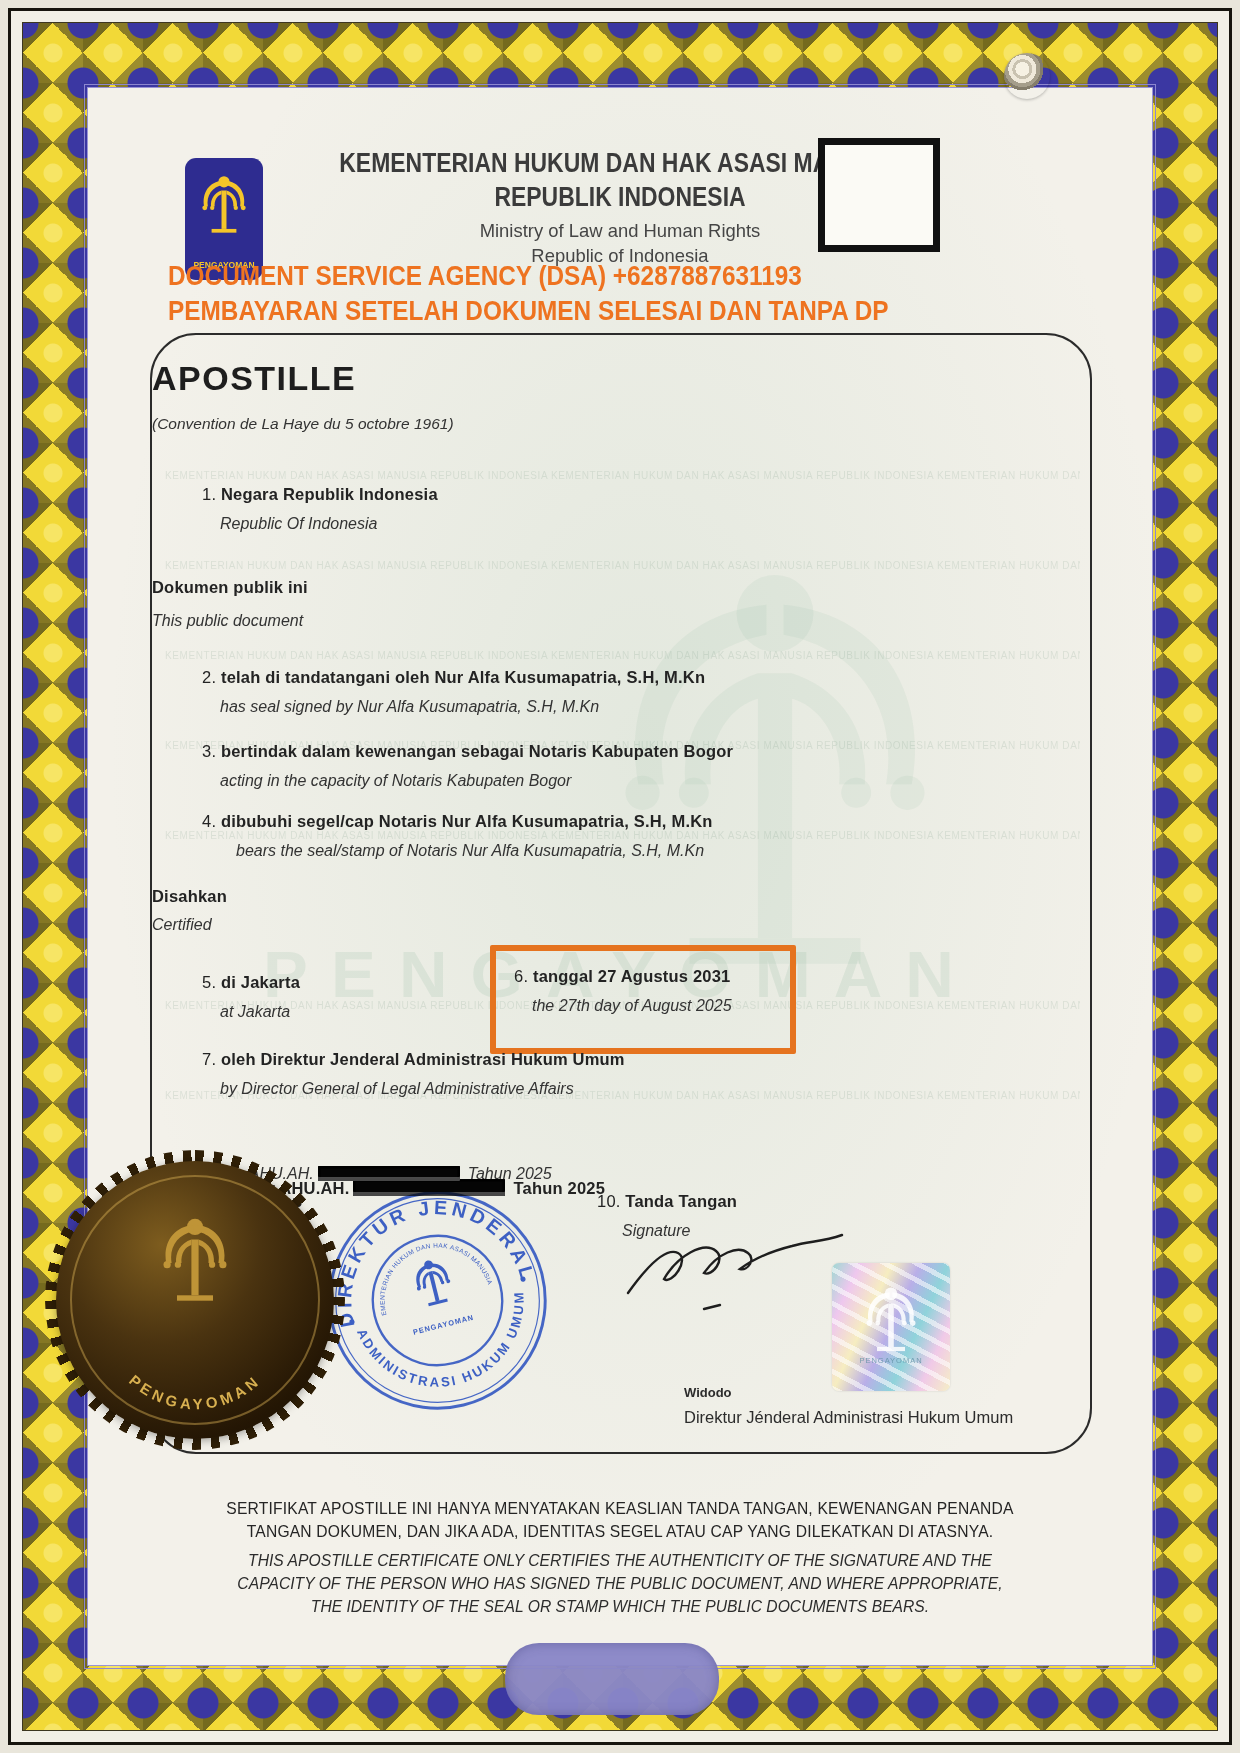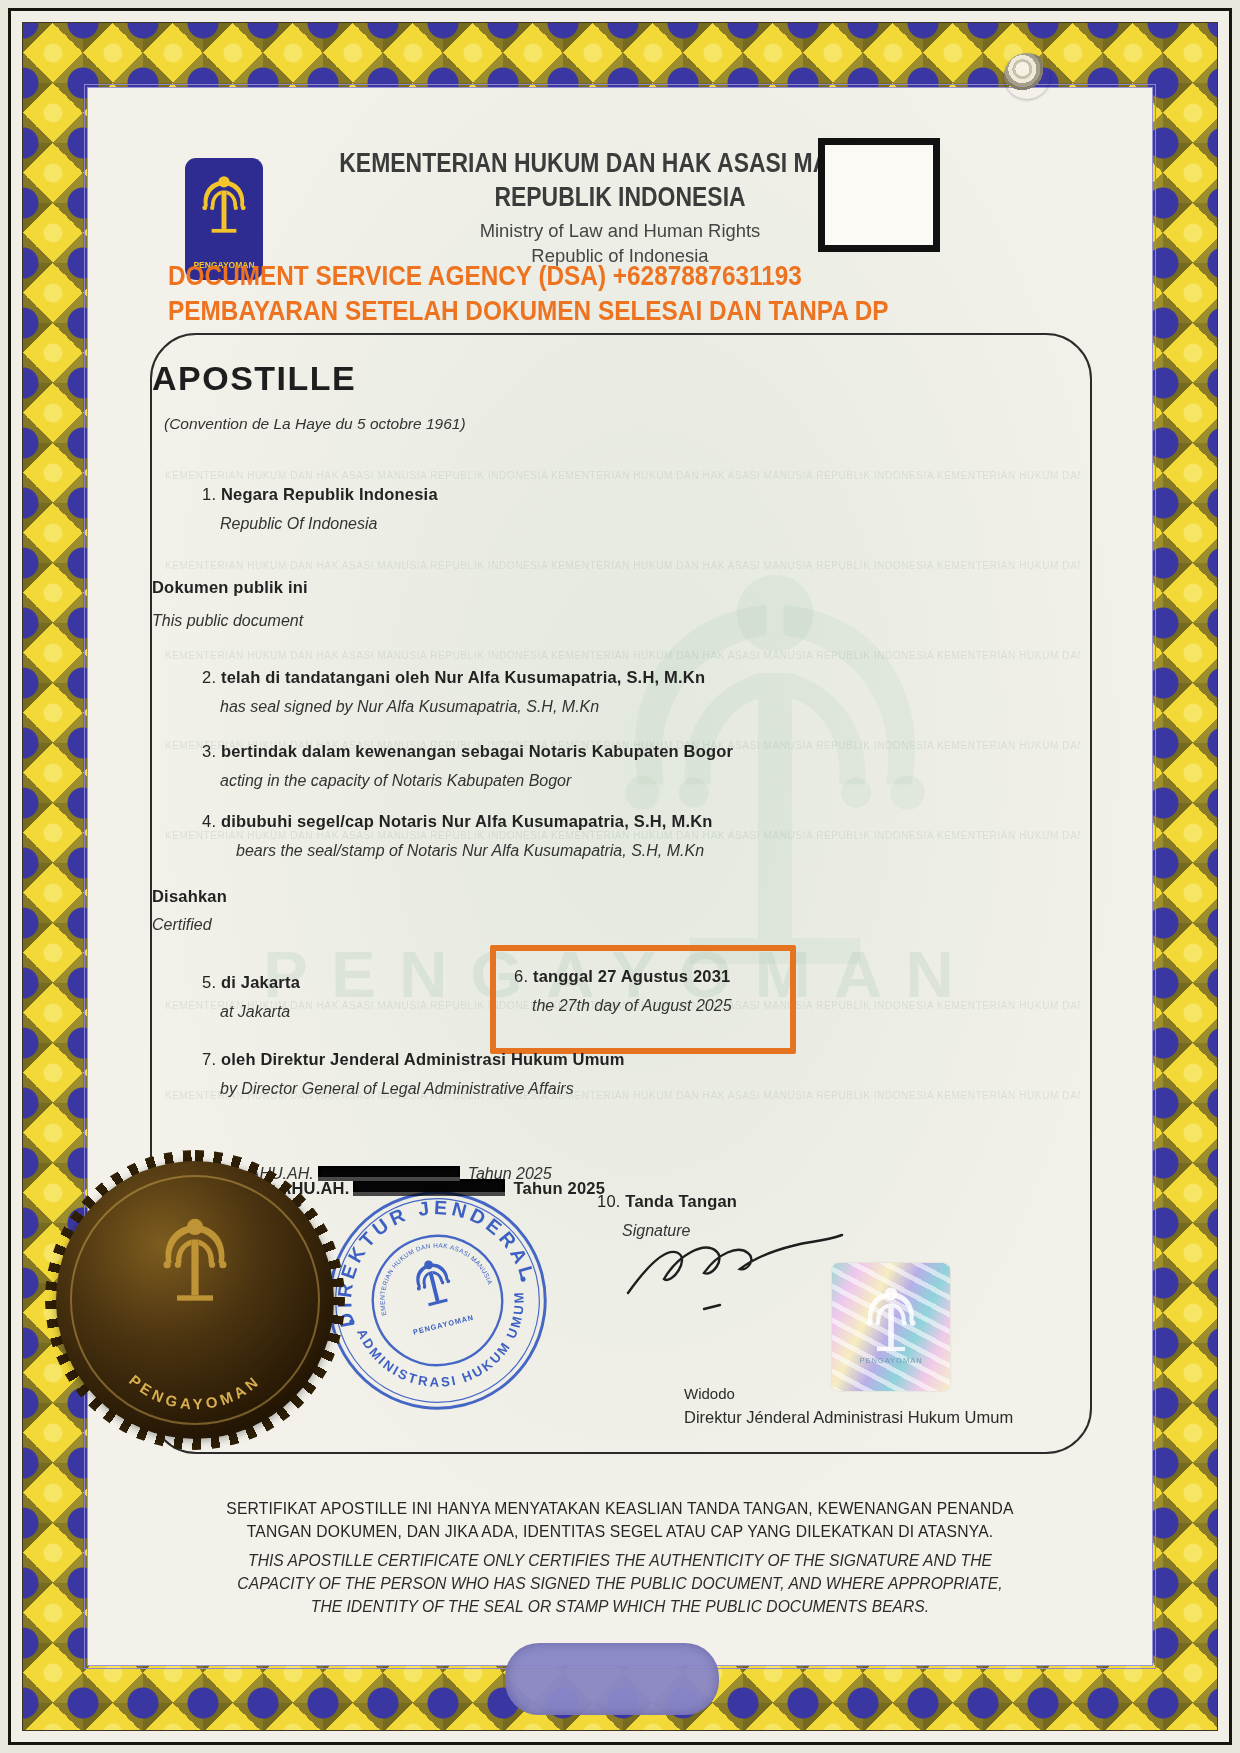--- a/index.html
+++ b/index.html
@@ -49,40 +49,40 @@
          white-space:nowrap;transform:scaleX(.87);transform-origin:left center;}
   .promo1{top:260px;} .promo2{top:295px;}
   
   .cert{position:absolute;left:150px;top:333px;width:938px;height:1117px;border:2.5px solid #2b2b2b;
         border-radius:46px;z-index:3;}
   .cl{position:absolute;white-space:nowrap;}
   .cid{font-size:16.5px;font-weight:700;color:#232323;letter-spacing:.2px;}
   .cen{font-size:16px;font-style:italic;color:#333;}
   .ctr{left:0;right:0;text-align:left;}
   .title{top:24px;font-size:34px;font-weight:700;letter-spacing:1.5px;color:#1e1e1e;}
-  .conv{top:80px;font-size:15.5px;font-style:italic;color:#333;margin-left:12px;}
+  .conv{top:80px;font-size:15.5px;font-style:italic;color:#333;}
   .num{display:inline-block;font-weight:400;}
   .obox{position:absolute;left:338px;top:610px;width:294px;height:97px;border:6px solid #e5731f;
         border-radius:2px;}
   .redact{display:inline-block;vertical-align:-2px;background:#050505;border-radius:1px;
           box-shadow:inset 0 -4px 0 rgba(255,255,255,.28), inset 0 0 0 2.5px #000;}
   .r1{width:152px;height:17px;margin:0 8px 0 4px;}
   .r2{width:142px;height:15px;margin:0 8px 0 4px;}
   
   .stamp{position:absolute;left:168px;top:848px;transform:rotate(-14deg);opacity:.92;mix-blend-mode:multiply;}
   .sig{position:absolute;left:468px;top:878px;mix-blend-mode:multiply;}
   .holo{position:absolute;left:680px;top:928px;width:118px;height:128px;border-radius:7px;overflow:hidden;
     background:linear-gradient(115deg,#9fd8d2 0%,#eec7ee 16%,#f6edc0 34%,#b9aee8 50%,#8fd3da 66%,#f0c9e8 82%,#f5eec6 100%);
     box-shadow:0 0 2px rgba(0,0,0,.15);}
   .holo::after{content:'';position:absolute;inset:0;
     background:repeating-linear-gradient(28deg, rgba(255,255,255,.55) 0 5px, rgba(255,255,255,0) 5px 15px);}
   .holo .htree{position:absolute;left:24px;top:18px;color:rgba(255,255,255,.85);z-index:2;}
   .holo-label{position:absolute;left:0;right:0;bottom:26px;text-align:center;font-size:7.5px;letter-spacing:1px;
     color:rgba(90,140,160,.75);z-index:3;}
-  .signer{left:532px;top:1050px;font-size:15px;color:#2c2c2c;}
+  .signer{left:532px;top:1050px;font-size:13px;color:#2c2c2c;font-weight:bold;}
   .signer2{left:532px;top:1073px;font-size:16.5px;color:#2c2c2c;}
   .gold-seal{position:absolute;left:45px;top:1150px;width:300px;height:300px;z-index:4;}
   .spikes{position:absolute;inset:0;border-radius:50%;
     background:repeating-conic-gradient(from 0deg, #2f1f07 0deg 3.4deg, rgba(47,31,7,0) 3.4deg 7.4deg);}
   .seal-body{position:absolute;inset:11px;border-radius:50%;
     background:radial-gradient(circle at 38% 30%, #7d5c1e 0%, #4a3310 38%, #241604 76%, #140b02 100%);
     box-shadow:0 2px 8px rgba(0,0,0,.35);}
   
   .foot{position:absolute;left:0;right:0;text-align:center;z-index:3;white-space:nowrap;}
   .fid{font-size:17px;font-weight:500;color:#252525;transform:scaleX(.92);letter-spacing:.2px;}

